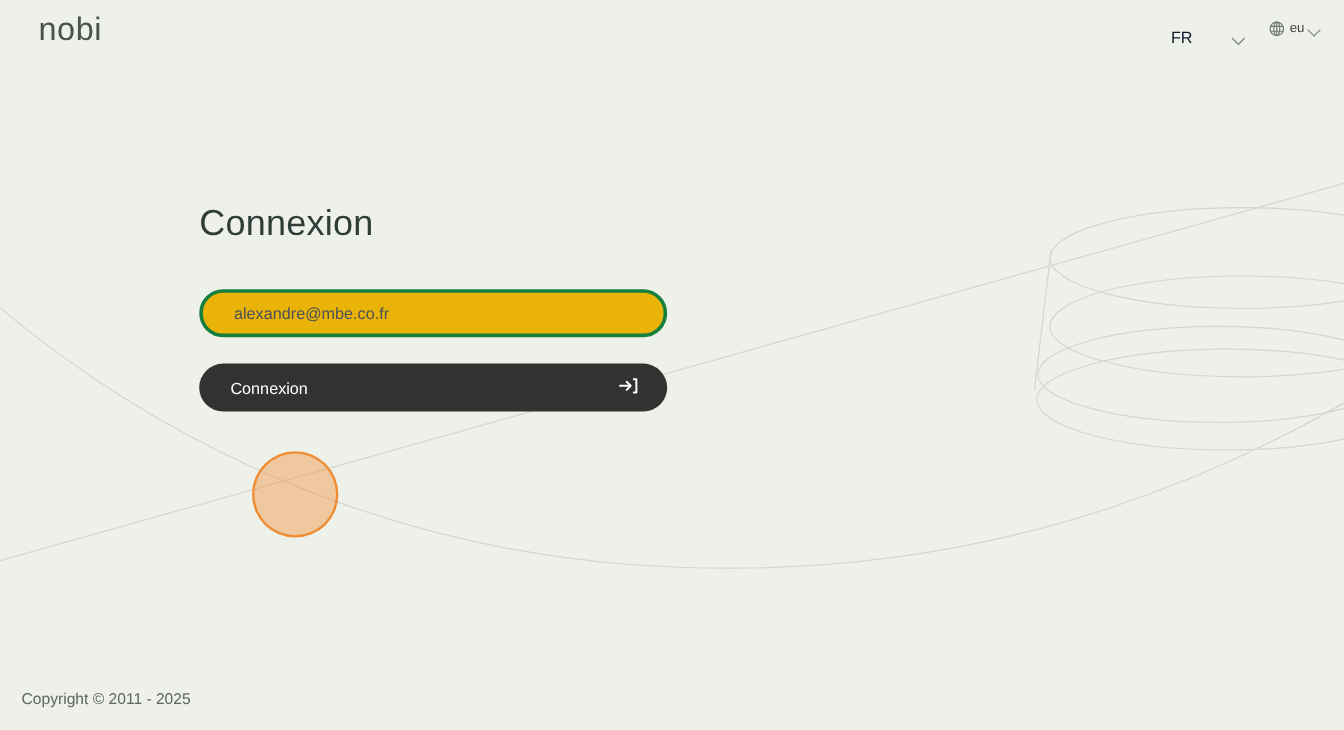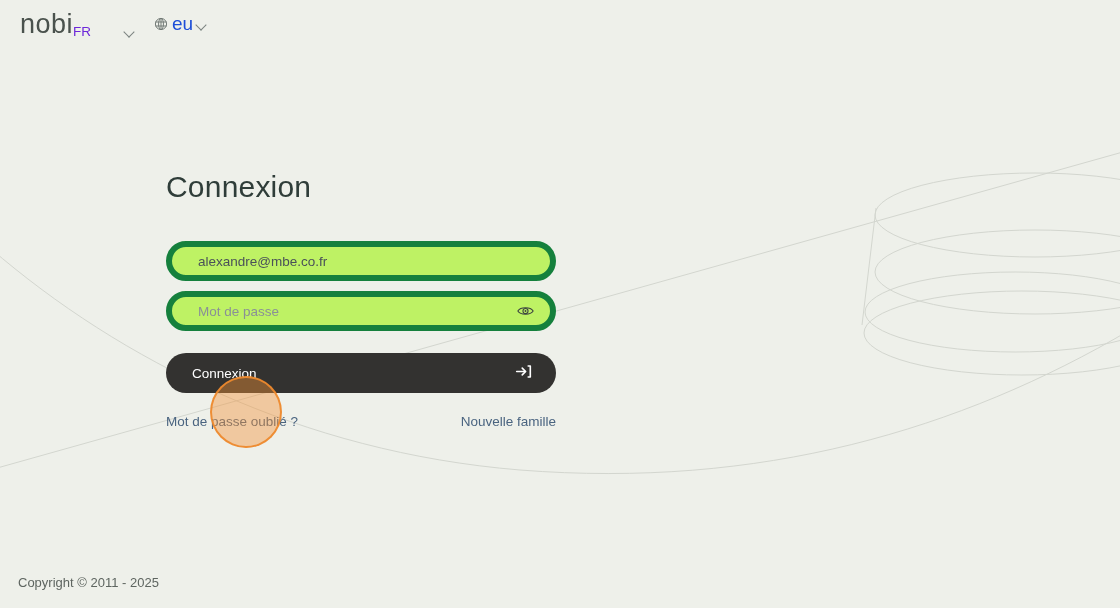--- a/index.html
+++ b/index.html
@@ -23,24 +23,25 @@
     inset: 0;
     width: 1120px;
     height: 608px;
     pointer-events: none;
     z-index: 0;
   }
 
   
   .header {
     position: absolute;
-    top: 0; left: 4px; right: 0;
+    top: 0; left: 16px; right: 0;
     height: 48px;
     display: flex;
     align-items: center;
+    justify-content: space-between;
     padding: 0 18px 0 16px;
     z-index: 3;
   }
 
   .logo {
     font-size: 27px;
     font-weight: 300;
     letter-spacing: 0.5px;
     color: #4a524d;
     line-height: 1;
@@ -51,31 +52,31 @@
     display: flex;
     align-items: center;
     gap: 18px;
   }
 
   .lang-select {
     display: flex;
     align-items: center;
     gap: 34px;
     font-size: 13.5px;
-    color: #6d28d9;
+    color: #0f172a;
     cursor: pointer;
     margin-top: 14px;
   }
 
   .region-select {
     display: flex;
     align-items: center;
     gap: 4px;
-    font-size: 19px;
-    color: #1d4ed8;
+    font-size: 11px;
+    color: #404040;
     cursor: pointer;
   }
 
   .chev {
     display: inline-block;
     width: 11px;
     height: 7px;
     position: relative;
   }
   .chev::before {
@@ -110,23 +111,23 @@
   .field {
     position: relative;
     width: 390px;
     height: 40px;
     margin-bottom: 10px;
   }
 
   .field input {
     width: 100%;
     height: 100%;
-    border: 6px solid #15803d;
+    border: 3px solid #15803d;
     border-radius: 20px;
-    background: #bef264;
+    background: #eab308;
     padding: 0 44px 0 26px;
     font-family: "Liberation Sans", sans-serif;
     font-size: 13.5px;
     color: #4a5159;
     outline: none;
   }
   .field input::placeholder { color: #8a9096; }
 
   .eye-btn {
     position: absolute;
@@ -245,46 +246,30 @@
 </div>
 
 <div class="login-panel">
 
   <h1 class="page-title">Connexion</h1>
 
   <div class="field">
     <input type="text" value="alexandre@mbe.co.fr" placeholder="E-mail" style="">
   </div>
 
-  <div class="field">
-    <input type="password" placeholder="Mot de passe" style="">
-    <button class="eye-btn">
-      <span>
-        <svg width="17" height="13" viewBox="0 0 20 14" fill="none" stroke="#3c4340" stroke-width="1.3">
-          <path d="M1 7 C4 2, 16 2, 19 7 C16 12, 4 12, 1 7 Z"></path>
-          <circle cx="10" cy="7" r="3"></circle>
-          <circle cx="10" cy="7" r="1.1" fill="#3c4340" stroke="none"></circle>
-        </svg>
-      </span>
-    </button>
-  </div>
 
   <button class="submit-btn">
     <span>Connexion</span>
     <span>
       <svg width="17" height="17" viewBox="0 0 20 20" fill="none" stroke="#ffffff" stroke-width="1.9" stroke-linecap="round" stroke-linejoin="round">
         <path d="M2 10 H12"></path>
         <path d="M8.5 6 L12.5 10 L8.5 14"></path>
         <path d="M15.5 3.5 H18 V16.5 H15.5"></path>
       </svg>
     </span>
   </button>
 
-  <div class="links-row">
-    <a class="link">Mot de passe oublié ?</a>
-    <a class="link">Nouvelle famille</a>
-  </div>
 
 </div>
 
 <div class="click-highlight"></div>
 
 <div class="footer">Copyright © 2011 - 2025</div>
 
 </body></html>

